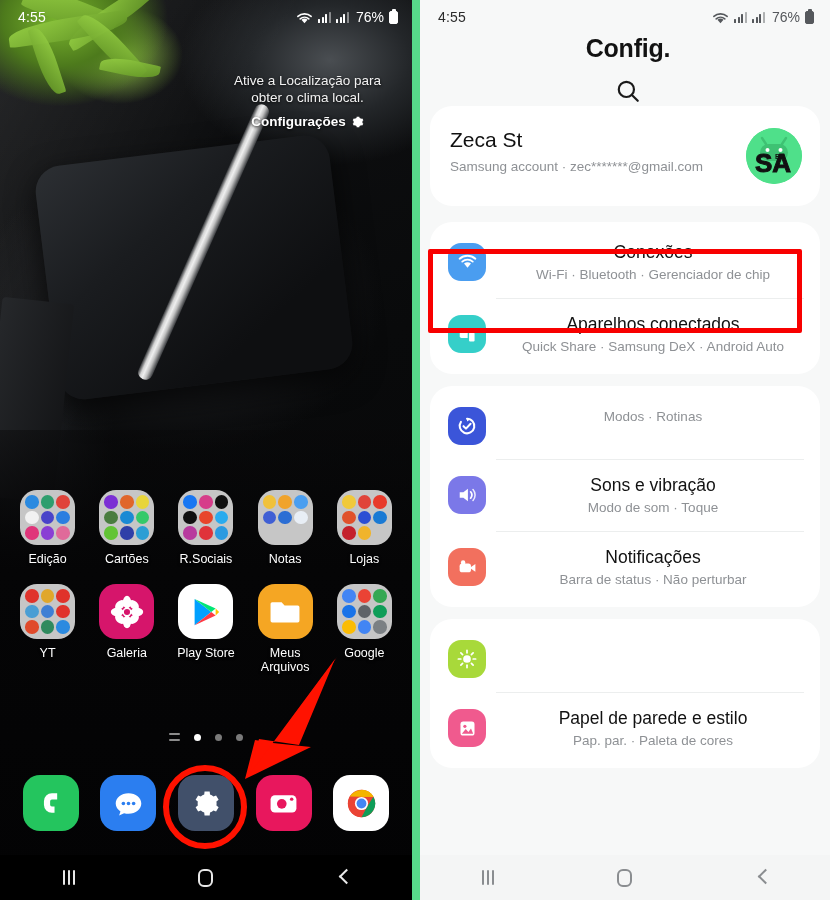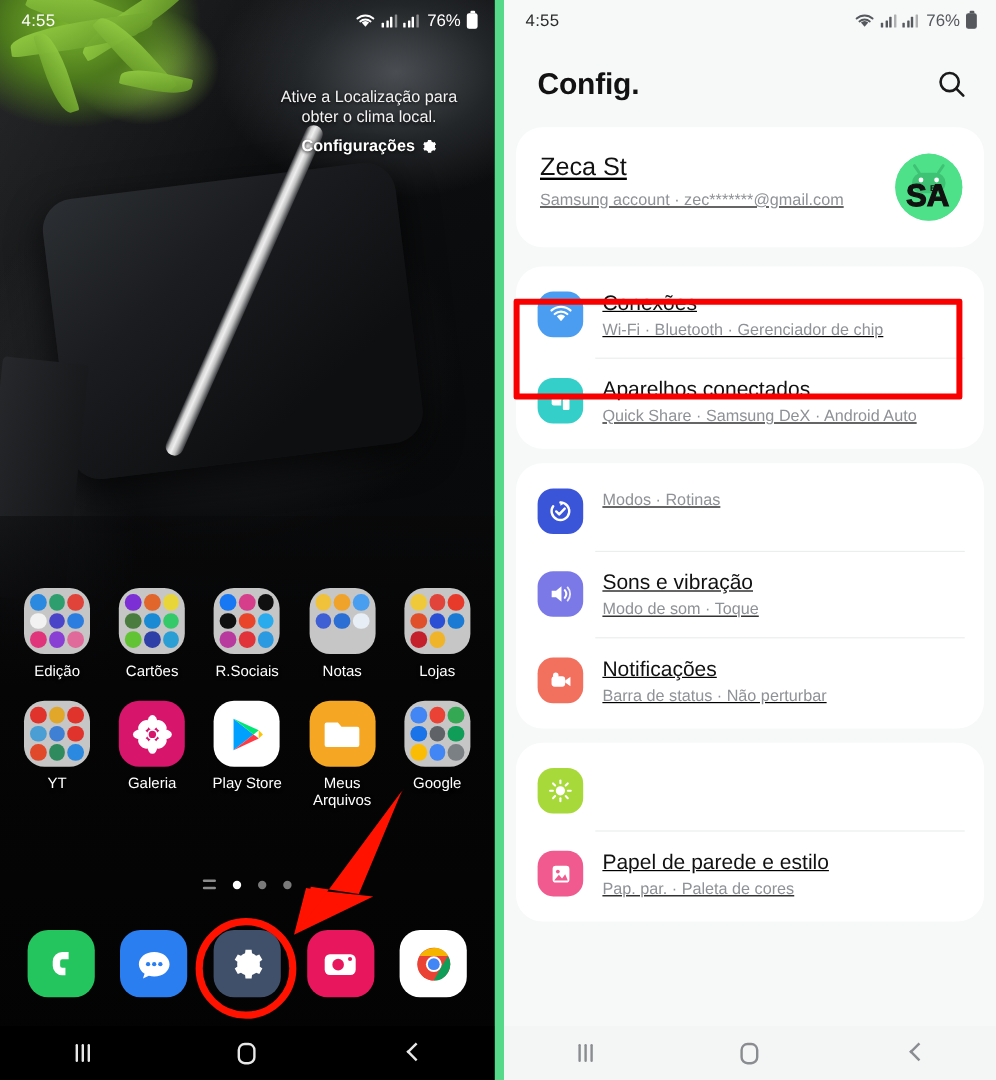--- a/index.html
+++ b/index.html
@@ -192,30 +192,30 @@
   .set-status {
     height: 34px; display: flex; align-items: center; justify-content: space-between;
     padding: 0 16px 0 18px; color: #2b2b2b;
   }
   .set-status .status-time { color: #2b2b2b; font-size: 14px; }
   .set-status .status-icons { color: #55585c; }
 
   .set-header {
     height: 72px; display: flex; align-items: center; justify-content: space-between;
     padding: 0 22px 0 28px;
+    flex-direction: column;
   }
   .set-title { font-size: 25px; font-weight: bold; color: #121212; letter-spacing: -.2px; }
   .search-btn { width: 30px; height: 30px; display:grid; place-items:center; cursor: pointer; }
 
   .card {
     background: #ffffff;
     border-radius: 22px;
     margin: 0 10px 12px;
     padding: 4px 0;
-    text-decoration: underline;
   }
   .card.account { margin-bottom: 16px; }
 
   .acct-row {
     display: flex; align-items: flex-start; gap: 10px;
     padding: 18px 18px 18px 20px;
   }
   .acct-text { flex: 1; min-width: 0; }
   .acct-name { font-size: 21px; color: #111; margin-bottom: 5px; }
   .acct-sub { font-size: 13.5px; color: #8e9195; line-height: 19px; }
@@ -232,21 +232,21 @@
     position: relative;
   }
   .set-item + .set-item::before {
     content: ""; position: absolute; left: 66px; right: 16px; top: 0;
     height: 1px; background: #eceeee;
   }
   .si-icon {
     width: 38px; height: 38px; border-radius: 13px; flex: none;
     display: grid; place-items: center; margin-top: 3px;
   }
-  .si-text { flex: 1; min-width: 0; padding-top: 1px; }
+  .si-text { flex: 1; min-width: 0; padding-top: 1px; text-align: center; }
   .si-title { font-size: 17.5px; color: #111; line-height: 22px; }
   .si-sub { font-size: 13.5px; color: #8e9195; line-height: 19px; margin-top: 2px; }
 
   
   .hl-box {
     position: absolute; left: 428px; top: 249px;
     width: 374px; height: 84px;
     border: 5px solid #f80000; border-radius: 2px;
     z-index: 9; pointer-events: none;
   }

